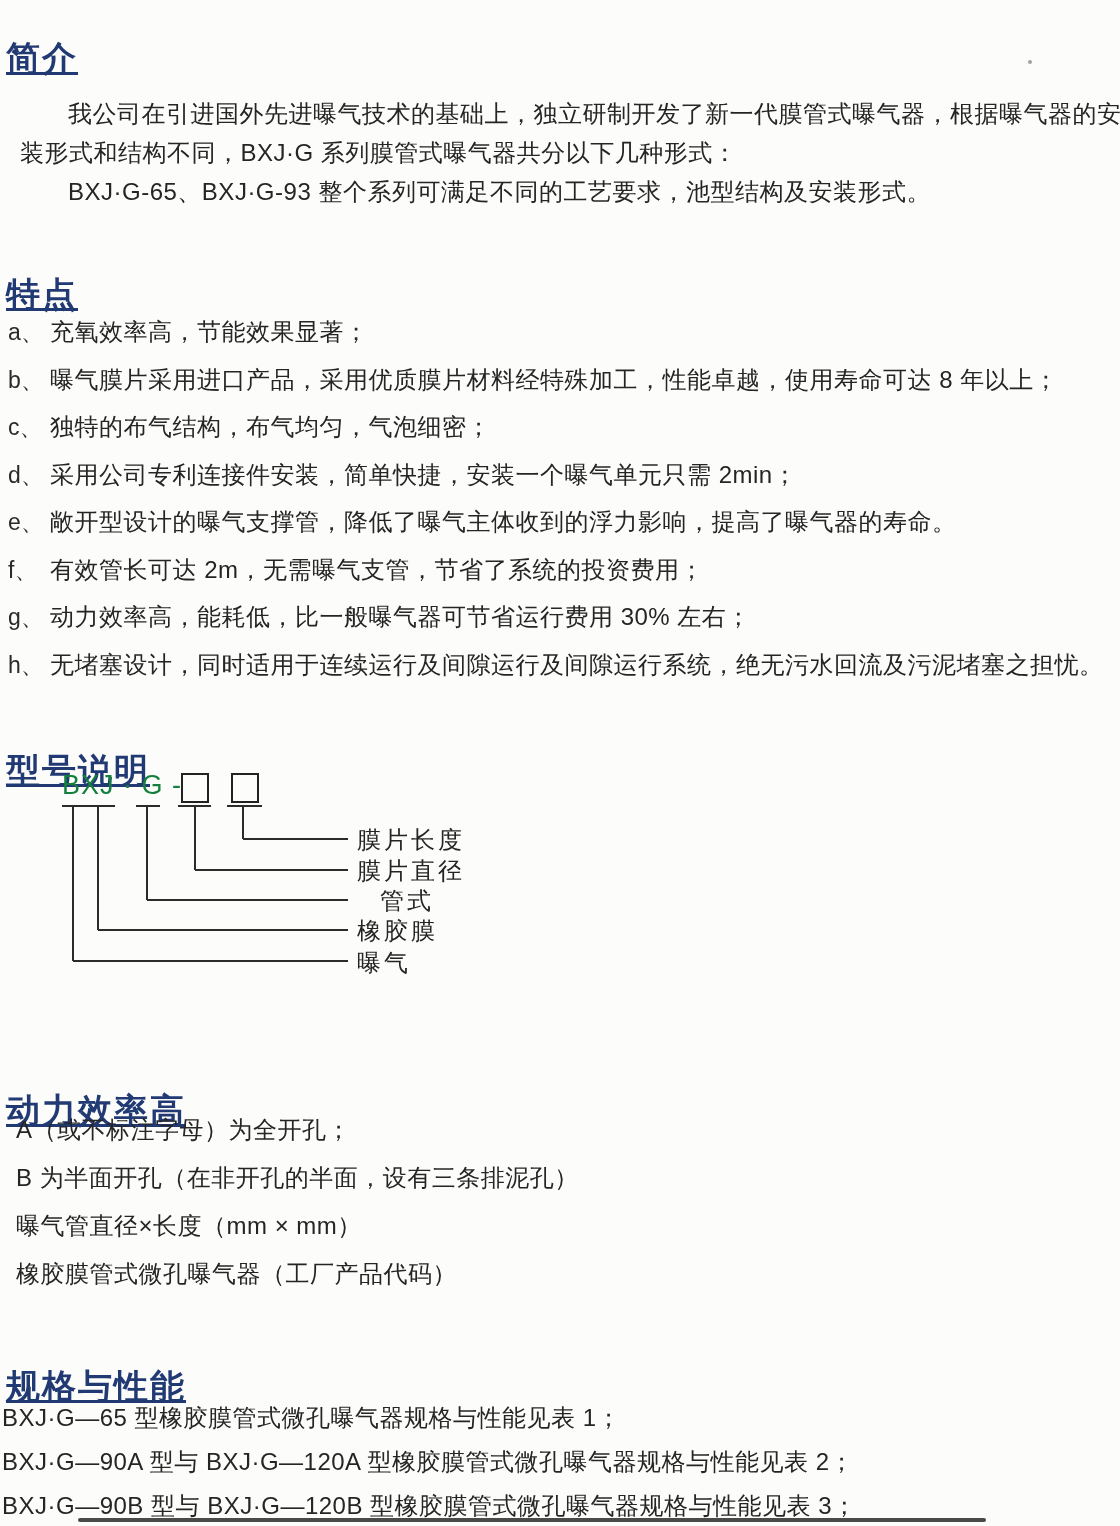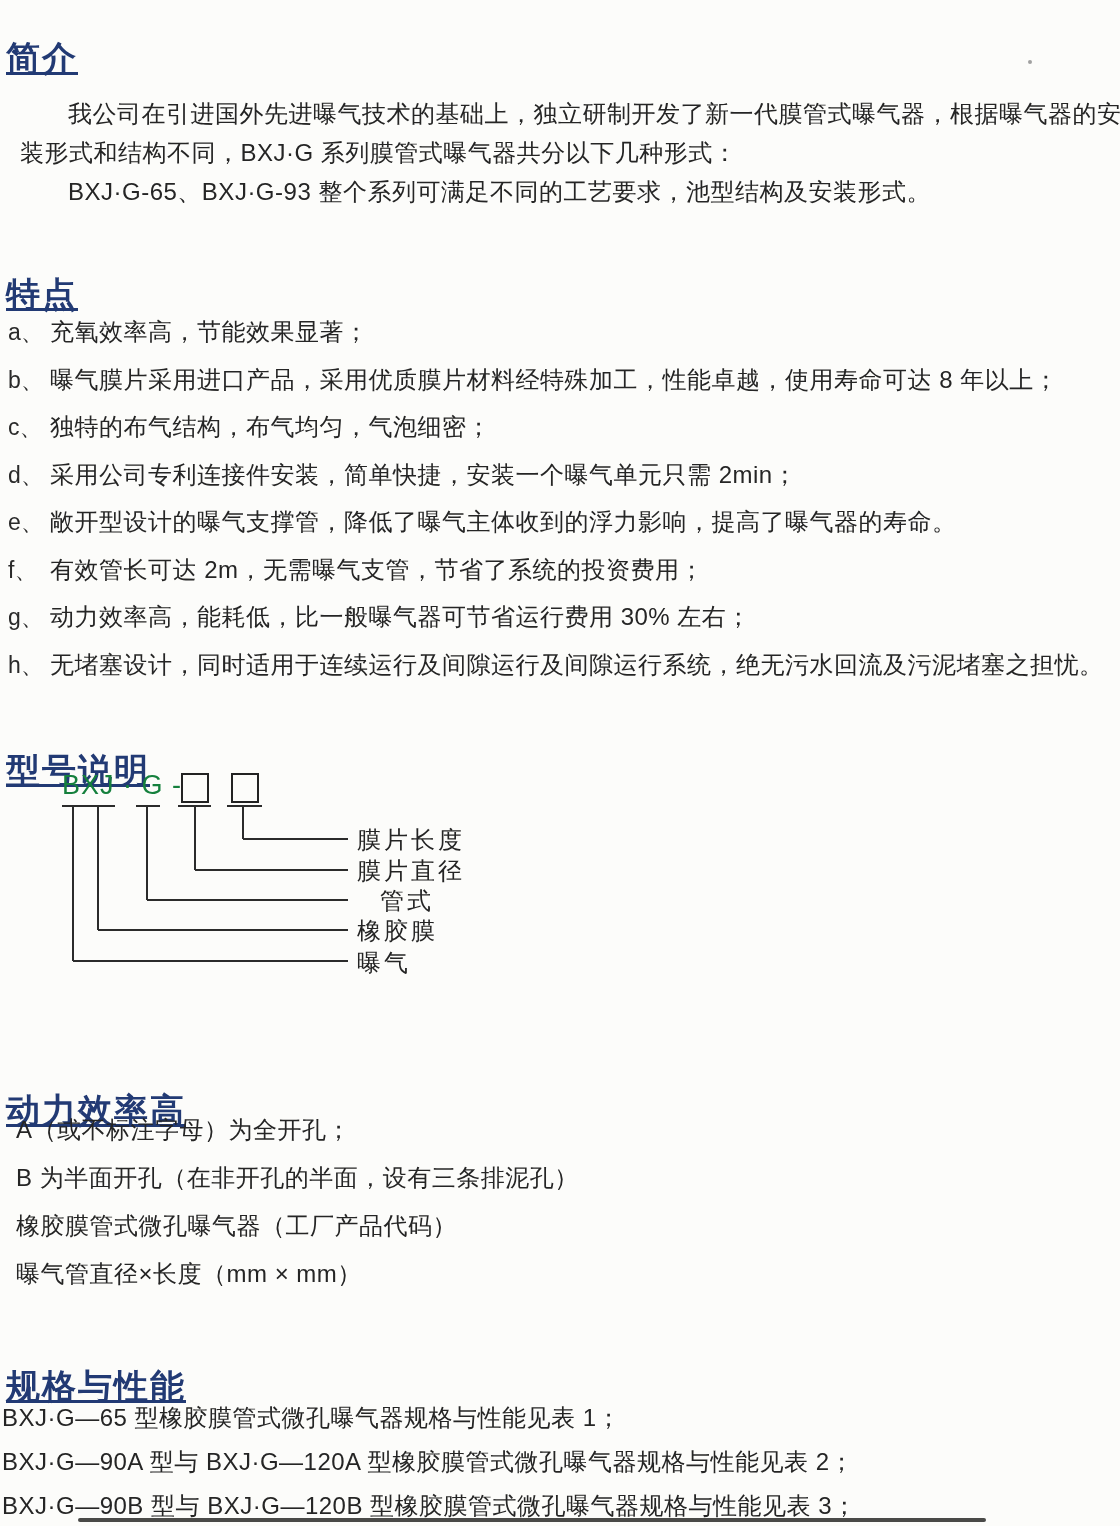--- a/index.html
+++ b/index.html
@@ -153,22 +153,22 @@
   <div class="model-label" style="top:885px;margin-left:23px;">管式</div>
   <div class="model-label" style="top:915px;">橡胶膜</div>
   <div class="model-label" style="top:947px;">曝气</div>
 </div>
 
 <h2 class="section-title" style="top:1060px;">动力效率高</h2>
 
 <div class="abs" style="top:1106px; left:0; width:1114px;">
   <div class="body-text opening-line">A（或不标注字母）为全开孔；</div>
   <div class="body-text opening-line">B 为半面开孔（在非开孔的半面，设有三条排泥孔）</div>
+  <div class="body-text opening-line">曝气管直径×长度（mm × mm）</div>
   <div class="body-text opening-line">橡胶膜管式微孔曝气器（工厂产品代码）</div>
-  <div class="body-text opening-line">曝气管直径×长度（mm × mm）</div>
 </div>
 
 <h2 class="section-title" style="top:1336px;">规格与性能</h2>
 
 <div class="abs" style="top:1396px; left:0; width:1114px;">
   <div class="body-text spec-line">BXJ·G—65 型橡胶膜管式微孔曝气器规格与性能见表 1；</div>
   <div class="body-text spec-line">BXJ·G—90A 型与 BXJ·G—120A 型橡胶膜管式微孔曝气器规格与性能见表 2；</div>
   <div class="body-text spec-line">BXJ·G—90B 型与 BXJ·G—120B 型橡胶膜管式微孔曝气器规格与性能见表 3；</div>
 </div>
 

